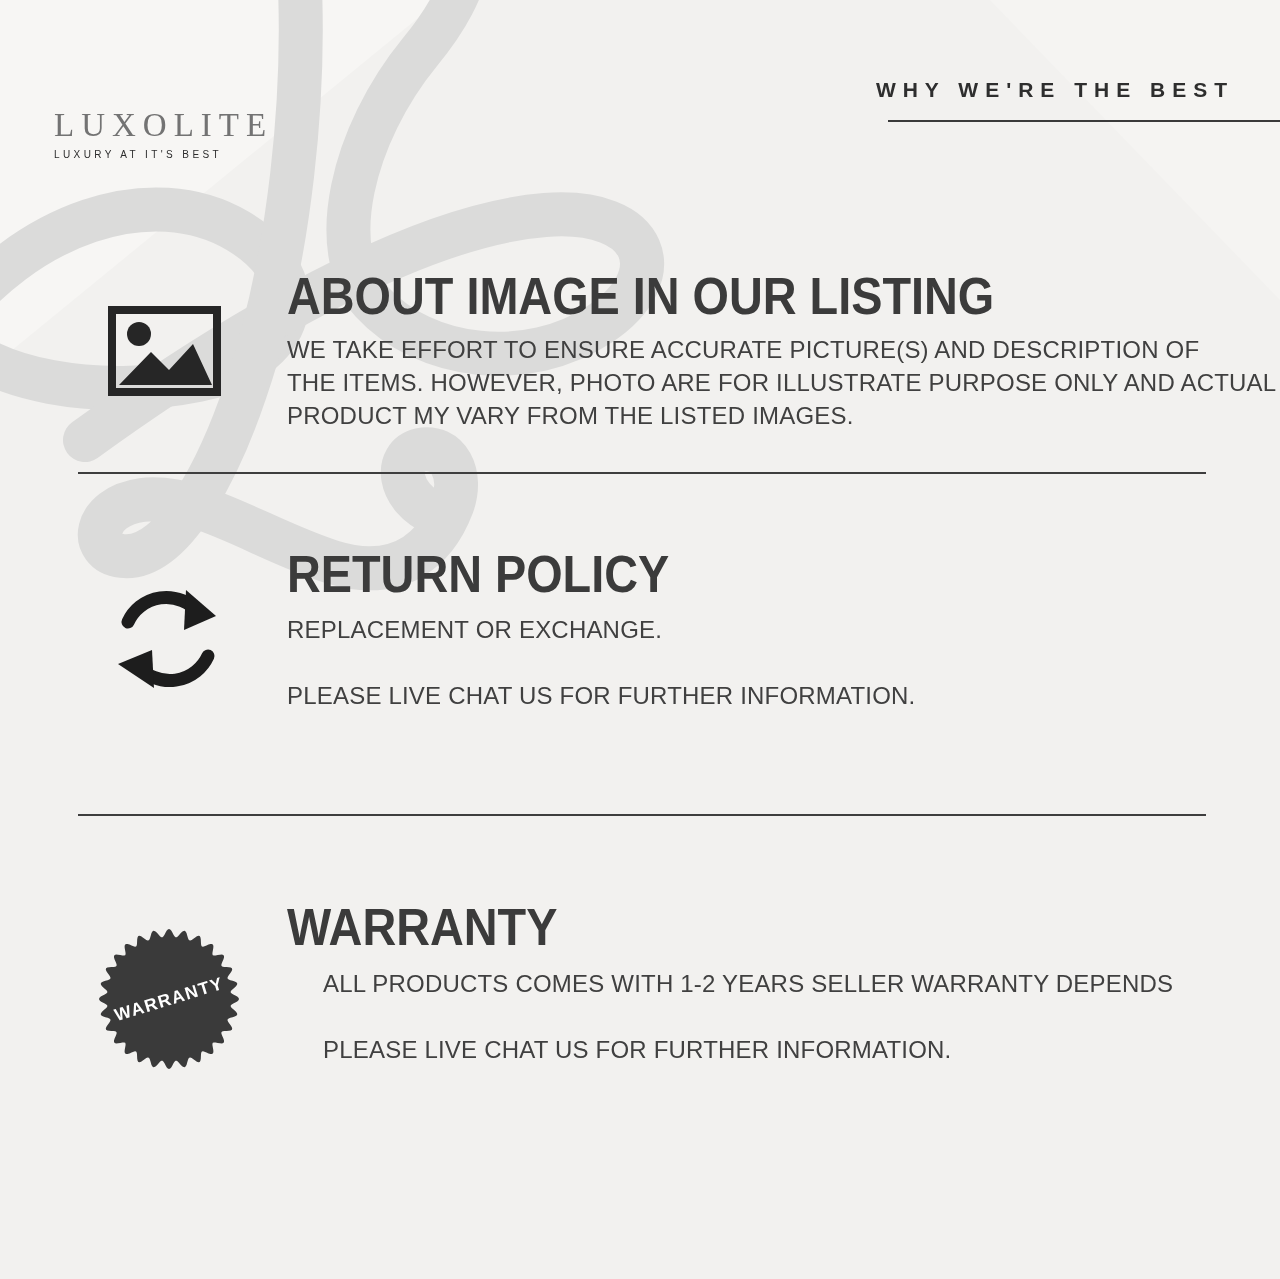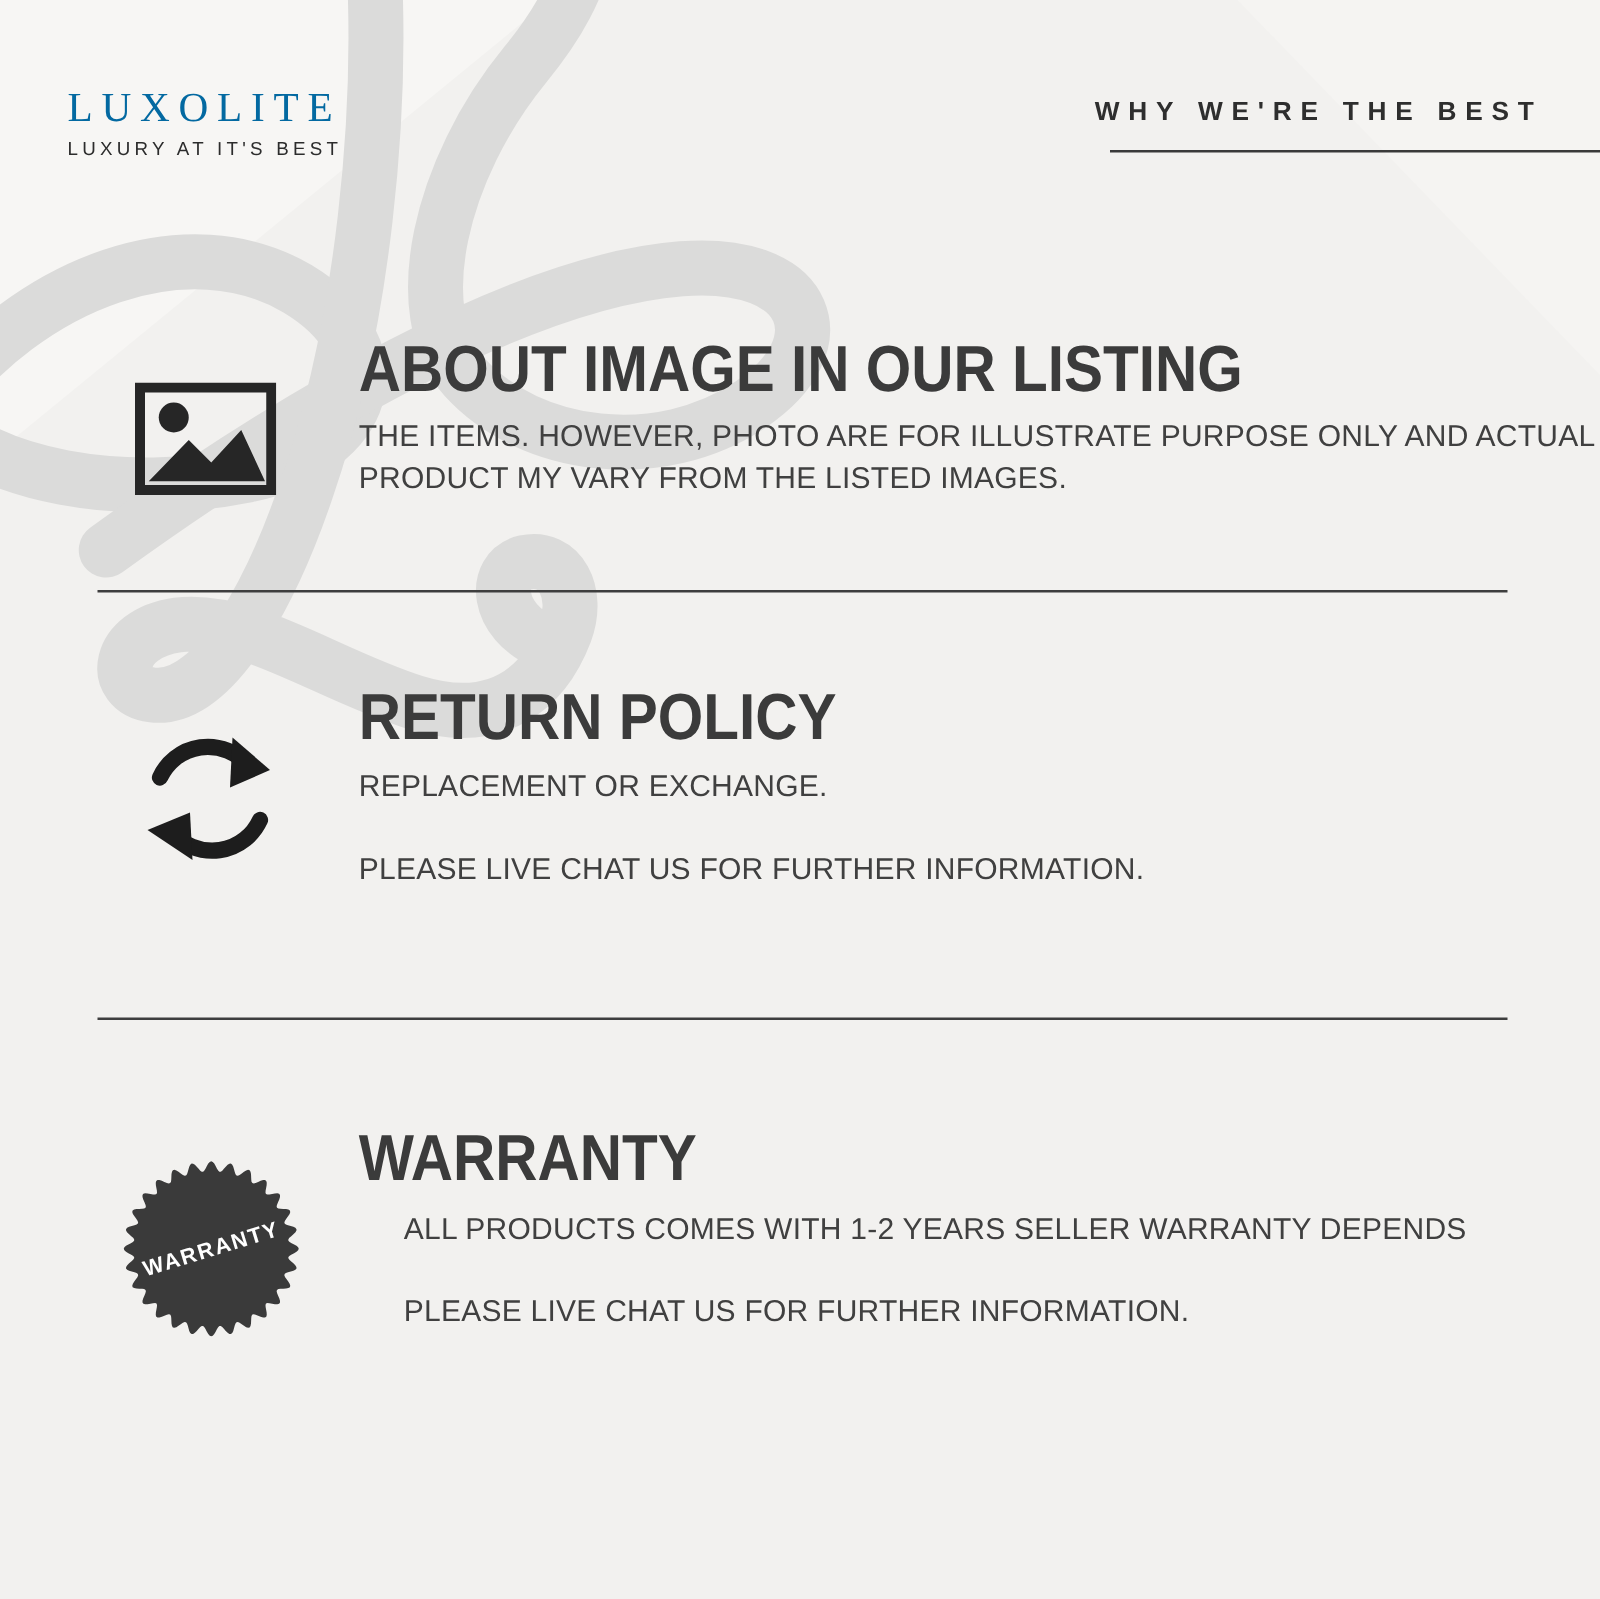--- a/index.html
+++ b/index.html
@@ -4,22 +4,22 @@
 <style>
   html,body{margin:0;padding:0;background:#e5e5e3;}
   .canvas{position:relative;width:1280px;height:1279px;overflow:hidden;
           background:#f2f1ef;font-family:"Liberation Sans",sans-serif;}
   svg{display:block;}
   .bg-svg{position:absolute;left:0;top:0;}
 
   
   .logo{position:absolute;left:54px;top:70px;color:#1c1c1c;}
   .logo-name{font-family:"Liberation Serif",serif;font-size:33px;line-height:34px;
-             letter-spacing:7px;color:#0369a1;white-space:nowrap;}
-  .logo-tagline{margin-top:7px;font-size:15px;letter-spacing:3.4px;color:#2c2c2c;white-space:nowrap;}
+             letter-spacing:7px;color:#737373;white-space:nowrap;margin-top:38px;}
+  .logo-tagline{margin-top:7px;font-size:10px;letter-spacing:3.4px;color:#2c2c2c;white-space:nowrap;}
 
   
   .whybest{position:absolute;top:78px;right:46px;font-size:21px;letter-spacing:7px;
            color:#2e2e2e;white-space:nowrap;font-weight:bold;}
   .whybest-rule{position:absolute;top:120px;left:888px;width:392px;height:2px;background:#3a3a3a;}
 
   
   .sec-title{position:absolute;left:287px;font-weight:700;font-size:52px;line-height:52px;
              color:#3b3b3b;white-space:nowrap;transform:scaleX(0.9);transform-origin:left top;}
   .para{position:absolute;left:287px;font-size:24px;color:#404040;letter-spacing:0.2px;}
@@ -57,20 +57,21 @@
   <div class="whybest">WHY WE'RE THE BEST</div>
   <div class="whybest-rule"></div>
 
   <svg class="icon-abs" style="left:108px;top:306px;" width="113" height="90" viewBox="0 0 113 90">
     <rect x="4" y="4" width="105" height="82" fill="none" stroke="#262626" stroke-width="8"></rect>
     <circle cx="31" cy="28" r="12" fill="#262626"></circle>
     <polygon points="11,79 43,46 61,64 85,38 104,79" fill="#262626"></polygon>
   </svg>
   <div class="sec-title t1">ABOUT IMAGE IN OUR LISTING</div>
   <div class="para p1">
+    <div class="pline">WE TAKE EFFORT TO ENSURE ACCURATE PICTURE(S) AND DESCRIPTION OF</div>
     <div class="pline">THE ITEMS. HOWEVER, PHOTO ARE FOR ILLUSTRATE PURPOSE ONLY AND ACTUAL</div>
     <div class="pline">PRODUCT MY VARY FROM THE LISTED IMAGES.</div>
   </div>
   <div class="divider d1"></div>
 
   <svg class="icon-abs" style="left:114px;top:576px;" width="108" height="128" viewBox="0 0 108 128">
     <g fill="none" stroke="#1d1d1d" stroke-width="13" stroke-linecap="round">
       <path d="M 14 46 A 42 42 0 0 1 84 36"></path>
       <path d="M 94 80 A 42 42 0 0 1 24 90"></path>
     </g>

